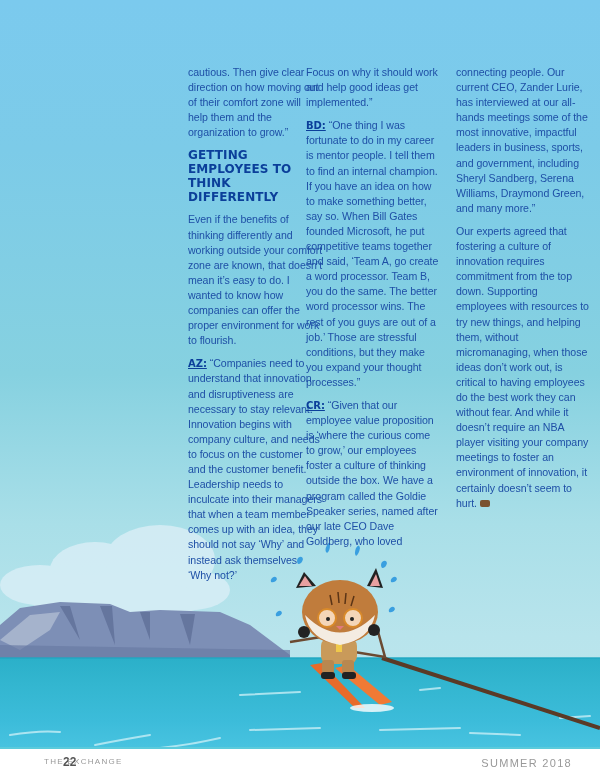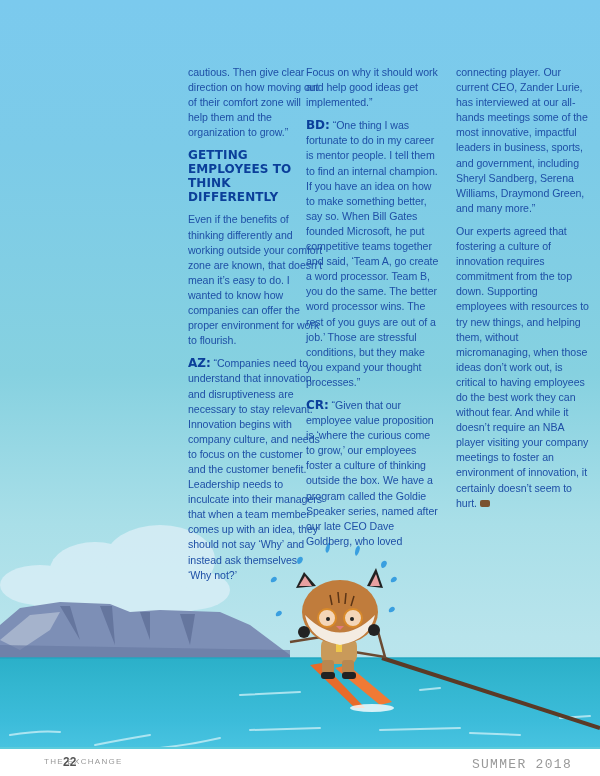--- a/index.html
+++ b/index.html
@@ -7,26 +7,26 @@
   .page-art { position:absolute; left:0; top:0; width:600px; height:748px;
     background:linear-gradient(to bottom, #7bcaee 0%, #7ccbe8 20%, #86d1e0 50%, #a9dfe8 70%, #b8e4ec 85%, #bfe6ee 100%); overflow:hidden; }
   .sea { position:absolute; left:0; top:658px; width:600px; height:90px;
     background:linear-gradient(to bottom, #2bb0c9 0%, #33b6d0 30%, #3cbcda 70%, #48c3e0 100%); }
   .horizon { position:absolute; left:0; top:657px; width:600px; height:2px; background:#1fa6c2; opacity:.7; }
   .footer-rule { position:absolute; left:0; top:747px; width:600px; height:2px; background:#5ccbdb; }
   .column { position:absolute; top:65px; width:135px; color:#1e4fa6; font-size:10.6px; line-height:15.1px; letter-spacing:-0.05px;margin-left:16px; }
   .col1 { left:172px; } .col2 { left:290px; } .col3 { left:440px; }
   .column p { margin:0 0 8px 0; }
   .column h3 { margin:0 0 8px 0; font-size:12px; line-height:14px; font-weight:900; color:#0b3f9a; text-transform:uppercase; letter-spacing:0.1px; font-family:"DejaVu Sans", sans-serif; }
-  .tag { font-weight:900; font-size:12px; color:#0b3f9a; font-family:"DejaVu Sans", sans-serif; }
+  .tag { font-weight:900; font-size:10px; color:#0b3f9a; font-family:"DejaVu Sans", sans-serif;text-decoration:underline; }
   .end-mark { display:inline-block; width:10px; height:7px; background:#7a5331; border-radius:2px; vertical-align:middle; margin-left:3px; }
   .footer { position:absolute; top:749px; left:0; width:600px; height:27px; }
   .page-number { position:absolute; left:22px; top:6px; font-size:12px; font-weight:bold; color:#555;margin-left:41px; }
   .pub-name { position:absolute; left:44px; top:8px; font-size:8px; letter-spacing:1.3px; color:#999; }
-  .issue { position:absolute; right:28px; top:8px; font-size:13px; letter-spacing:1.3px; color:#999;font-family:Liberation Mono, monospace; }
+  .issue { position:absolute; right:28px; top:8px; font-size:11px; letter-spacing:1.3px; color:#999; }
   svg.scene { position:absolute; left:0; top:520px; }
 </style>
 </head>
 <body>
 
 <div class="page-art">
   <svg class="scene" width="600" height="228" viewBox="0 520 600 228">
 
     <g fill="#d8eef6" opacity="0.85">
       <ellipse cx="40" cy="585" rx="40" ry="20"></ellipse>
@@ -118,21 +118,21 @@
   <p><span class="tag">AZ:</span><span> “Companies need to understand that innovation and disruptiveness are necessary to stay relevant. Innovation begins with company culture, and needs to focus on the customer and the customer benefit. Leadership needs to inculcate into their managers that when a team member comes up with an idea, they should not say ‘Why’ and instead ask themselves ‘Why not?’</span></p>
 </div>
 
 <div class="column col2">
   <p>Focus on why it should work and help good ideas get implemented.”</p>
   <p><span class="tag">BD:</span><span> “One thing I was fortunate to do in my career is mentor people. I tell them to find an internal champion. If you have an idea on how to make something better, say so. When Bill Gates founded Microsoft, he put competitive teams together and said, ‘Team A, go create a word processor. Team B, you do the same. The better word processor wins. The rest of you guys are out of a job.’ Those are stressful conditions, but they make you expand your thought processes.”</span></p>
   <p><span class="tag">CR:</span><span> “Given that our employee value proposition is ‘where the curious come to grow,’ our employees foster a culture of thinking outside the box. We have a program called the Goldie Speaker series, named after our late CEO Dave Goldberg, who loved</span></p>
 </div>
 
 <div class="column col3">
-  <p>connecting player. Our current CEO, Zander Lurie, has interviewed at our all-hands meetings some of the most innovative, impactful leaders in business, sports, and government, including Sheryl Sandberg, Serena Williams, Draymond Green, and many more.”</p>
+  <p>connecting people. Our current CEO, Zander Lurie, has interviewed at our all-hands meetings some of the most innovative, impactful leaders in business, sports, and government, including Sheryl Sandberg, Serena Williams, Draymond Green, and many more.”</p>
   <p><span>Our experts agreed that fostering a culture of innovation requires commitment from the top down. Supporting employees with resources to try new things, and helping them, without micromanaging, when those ideas don’t work out, is critical to having employees do the best work they can without fear. And while it doesn’t require an NBA player visiting your company meetings to foster an environment of innovation, it certainly doesn’t seem to hurt.</span><span class="end-mark"></span></p>
 </div>
 
 <div class="footer">
   <span class="page-number">22</span>
   <span class="pub-name">THE EXCHANGE</span>
   <span class="issue">SUMMER 2018</span>
 </div>
 
 </body></html>

